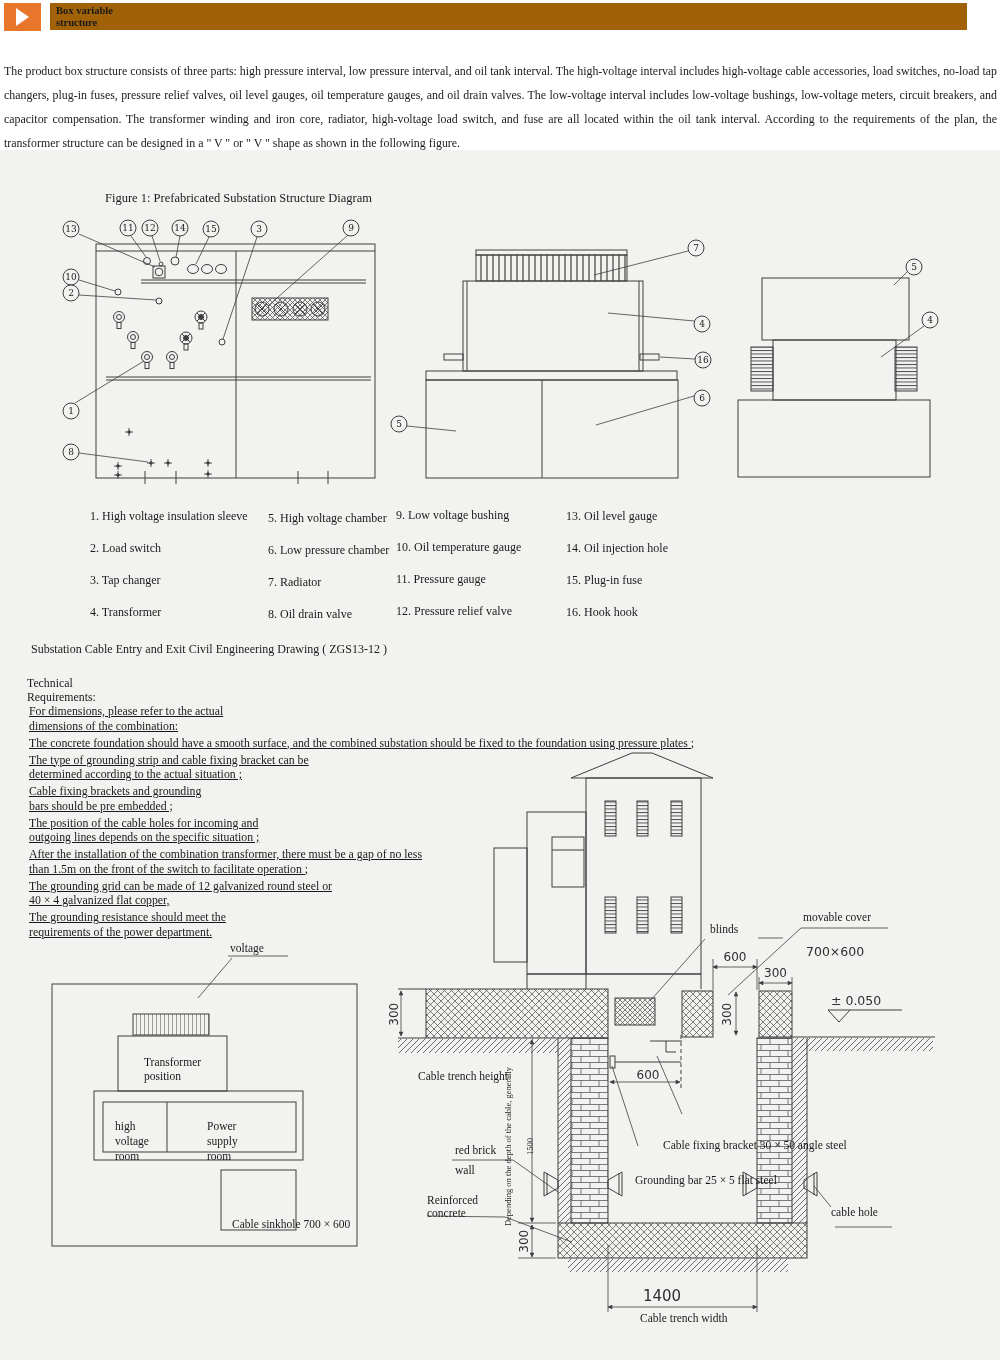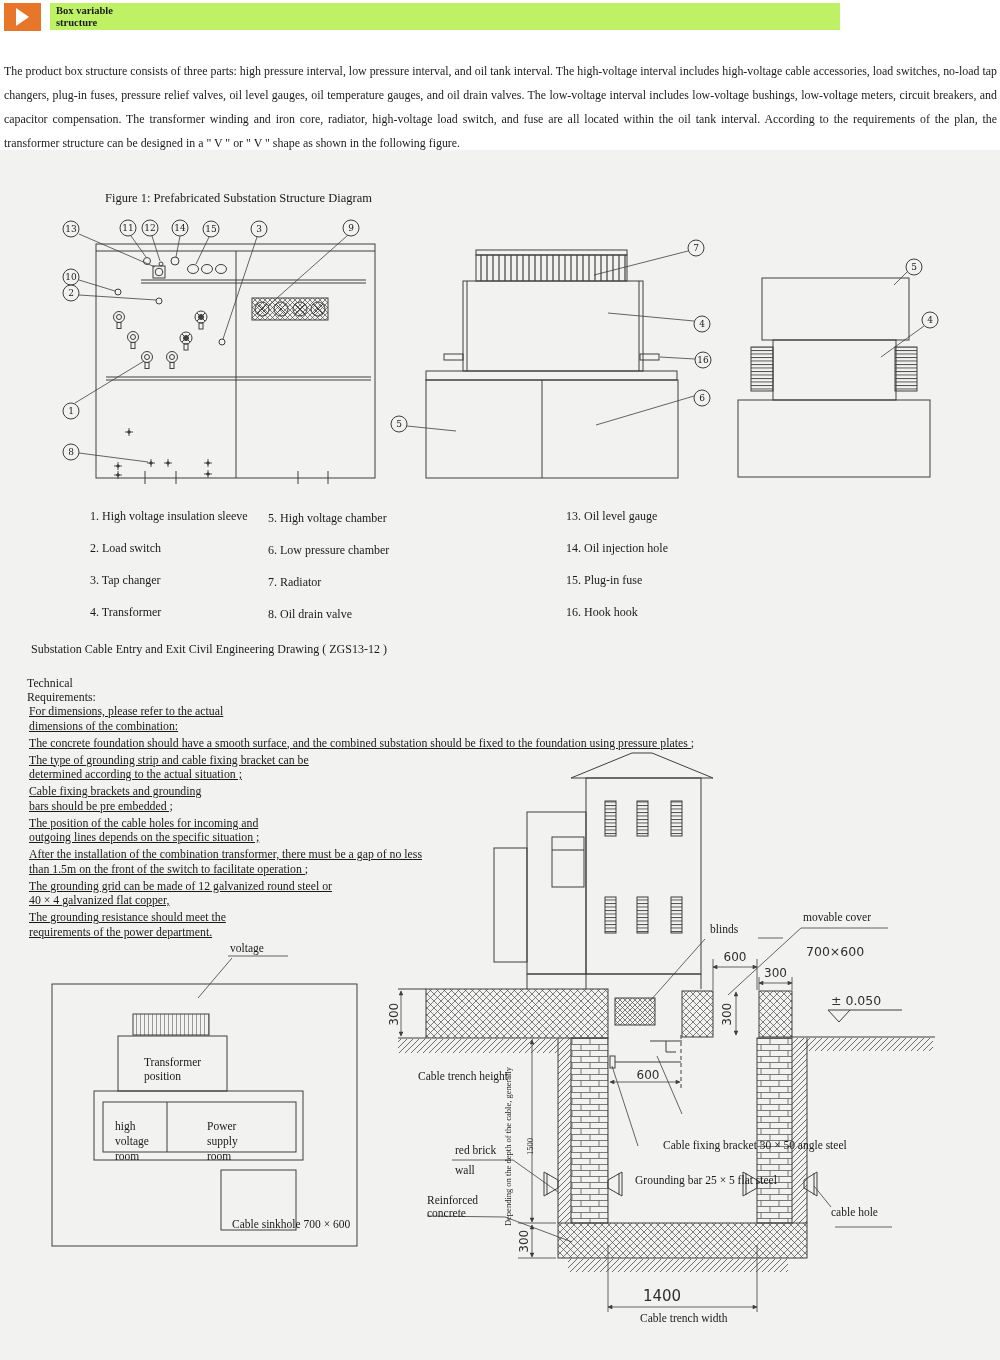--- a/index.html
+++ b/index.html
@@ -2,21 +2,21 @@
 <html><head>
 <meta charset="utf-8">
 <style>
   html,body{margin:0;padding:0;background:#fff;}
   .page{position:relative;width:1000px;height:1360px;background:#ffffff;overflow:hidden;
         font-family:"Liberation Serif","DejaVu Serif",serif;color:#1a1a1a;}
   .gray{position:absolute;left:0;top:150px;width:1000px;height:1210px;background:#f2f2f0;}
   .hdr-icon{position:absolute;left:4px;top:3px;width:37px;height:28px;background:#e8762a;}
   .hdr-icon .tri{position:absolute;left:12px;top:5px;width:0;height:0;
         border-left:13px solid #fff;border-top:9px solid transparent;border-bottom:9px solid transparent;}
-  .hdr-bar{position:absolute;left:50px;top:3px;width:790px;height:27px;background:#bef264;}
+  .hdr-bar{position:absolute;left:50px;top:3px;width:917px;height:27px;background:#a16207;}
   .hdr-title{position:absolute;left:6px;top:2px;font-size:10.5px;font-weight:600;line-height:11.5px;white-space:pre-line;}
   .intro{position:absolute;left:4px;top:59px;width:993px;font-size:11.9px;line-height:24px;text-align:justify;}
   .L{position:absolute;font-size:11.5px;line-height:14.5px;white-space:pre-line;z-index:3;}
   .sans{font-family:"DejaVu Sans","Liberation Sans",sans-serif;color:#2f2f2f;}
   .ctr{text-align:center;}
   .nw{white-space:nowrap;margin-top:28px;}
   .rot{transform:rotate(-90deg);}
   .leg{position:absolute;z-index:3;}
   .leg div{margin-bottom:17px;font-size:12px;white-space:nowrap;}
   .reqs{position:absolute;left:29px;top:704px;width:920px;z-index:3;}
@@ -353,20 +353,26 @@
     <div>2. Load switch</div>
     <div>3. Tap changer</div>
     <div>4. Transformer</div>
   </div>
   <div class="leg" style="left:268px;top:511px;">
     <div>5. High voltage chamber</div>
     <div>6. Low pressure chamber</div>
     <div>7. Radiator</div>
     <div>8. Oil drain valve</div>
   </div>
+  <div class="leg" style="left:396px;top:508px;">
+    <div>9. Low voltage bushing</div>
+    <div>10. Oil temperature gauge</div>
+    <div>11. Pressure gauge</div>
+    <div>12. Pressure relief valve</div>
+  </div>
   <div class="leg" style="left:566px;top:509px;">
     <div>13. Oil level gauge</div>
     <div>14. Oil injection hole</div>
     <div>15. Plug-in fuse</div>
     <div>16. Hook hook</div>
   </div>
 
   <div class="L" style="left:31px;top:642px;font-size:12px;">Substation Cable Entry and Exit Civil Engineering Drawing ( ZGS13-12 )</div>
   <div class="L" style="left:27px;top:676px;font-size:11.8px;line-height:14px;">Technical
 Requirements:</div>

